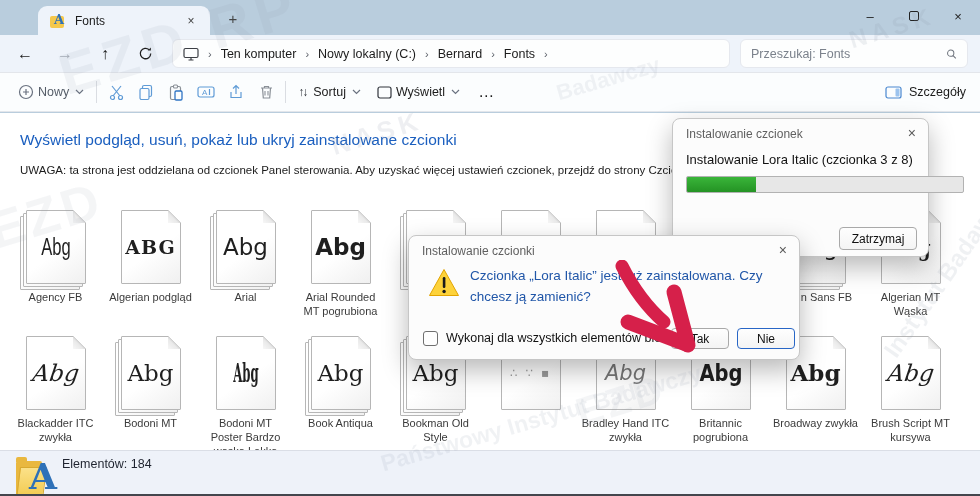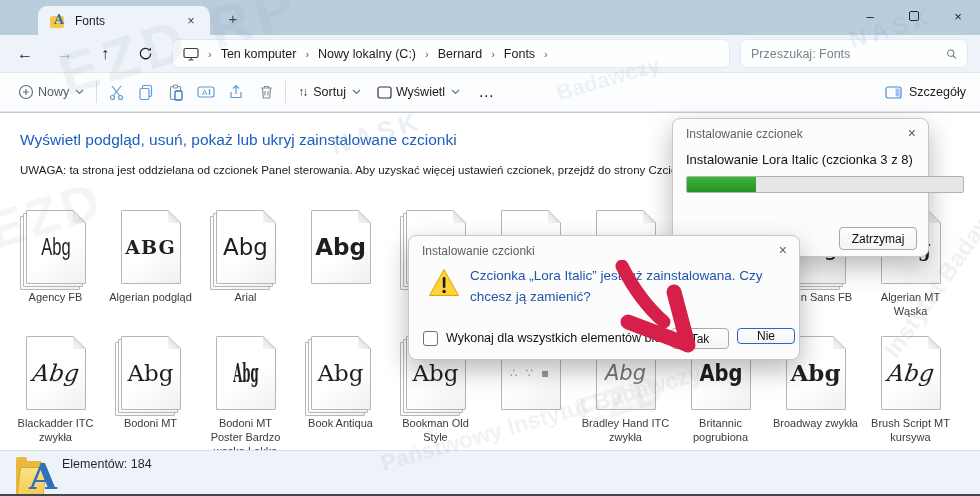--- a/index.html
+++ b/index.html
@@ -97,21 +97,21 @@
          font-size:12px; color:#111; display:flex; align-items:center; justify-content:center; font-family:inherit; }
   .stop-btn { right:11px; top:108px; width:78px; }
 
   .dlg-confirm { left:408px; top:235px; width:392px; height:125px; z-index:30; }
   .warn-icon { position:absolute; left:19px; top:32px; }
   .confirm-msg { position:absolute; left:61px; top:30px; width:322px; font-size:13.5px; line-height:1.55; color:#2056a8; }
   .confirm-bottom { position:absolute; left:0; right:0; bottom:9px; height:22px; }
   .cb-box { position:absolute; left:14px; top:3px; width:15px; height:15px; background:#fefefe; border:1px solid #6f6f6f; border-radius:3px; }
   .cb-label { position:absolute; left:37px; top:3px; font-size:12.5px; color:#111; }
   .yes-btn { left:262px; top:0; width:58px; height:21px; }
-  .no-btn { left:328px; top:0; width:58px; height:16px; border:1.5px solid #2866c6; }
+  .no-btn { left:328px; top:0; width:58px; height:21px; border:1.5px solid #2866c6; }
 
   .arrow-svg { position:absolute; left:598px; top:260px; z-index:40; pointer-events:none; }
 
   
   .wm { position:absolute; z-index:60; pointer-events:none; color:#8d97a9; font-weight:700; white-space:nowrap; }
   .wm-1 { left:55px; top:6px; font-size:58px; opacity:.10; transform:rotate(-17deg); letter-spacing:6px; }
   .wm-2 { left:330px; top:118px; font-size:26px; opacity:.14; transform:rotate(-17deg); letter-spacing:5px; }
   .wm-3 { left:845px; top:255px; font-size:24px; opacity:.13; transform:rotate(-55deg); }
   .wm-4 { left:375px; top:405px; font-size:23px; opacity:.12; transform:rotate(-16deg); }
   .wm-5 { left:-12px; top:185px; font-size:52px; opacity:.09; transform:rotate(-17deg); letter-spacing:4px; }
@@ -302,20 +302,22 @@
         <div class="cell">
     <div class="icon-wrap">
       <div class="page-wrap">
 
         <div class="page front">
                 <span class="glyph g-rounded">Abg</span>
                 <i class="fold"></i>
               </div>
       </div>
     </div>
+    <div class="tile-label">Arial Rounded
+MT pogrubiona</div>
   </div>
         <div class="cell">
     <div class="icon-wrap">
       <div class="page-wrap stacked">
         <div class="page back2"></div>
         <div class="page back1"></div>
         <div class="page front">
                 <span class="glyph g-sans">Abg</span>
                 <i class="fold"></i>
               </div>

